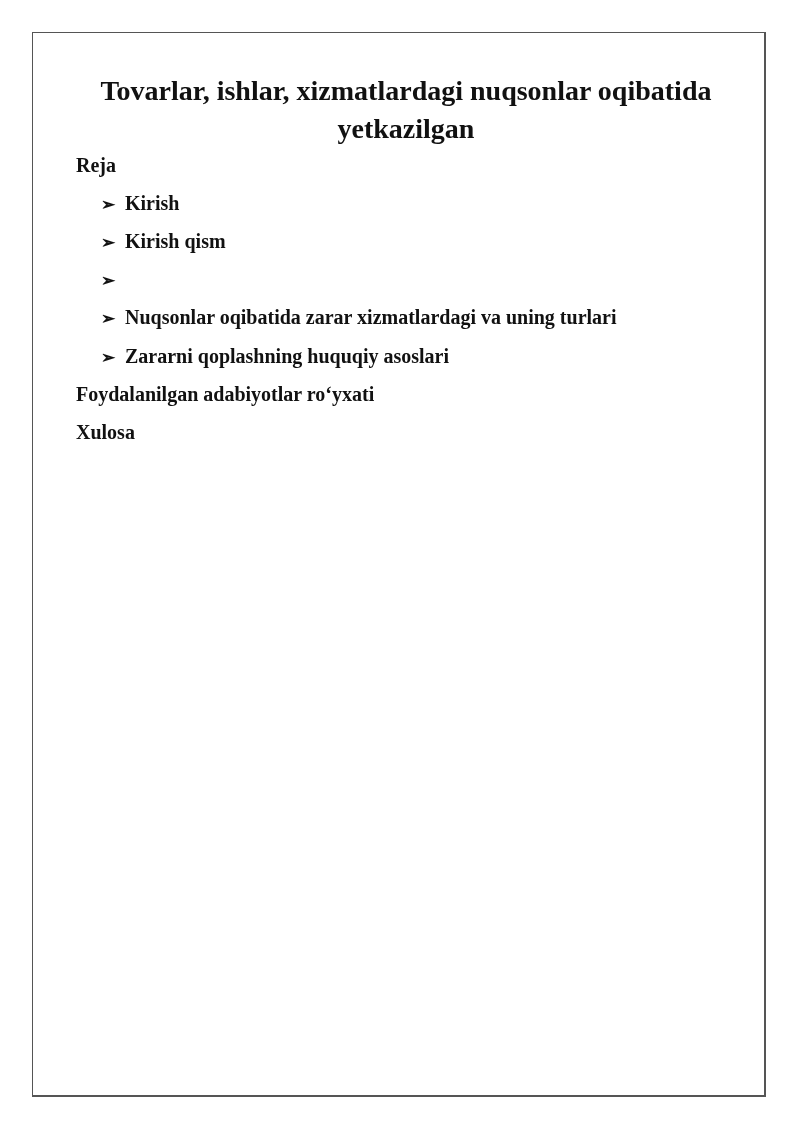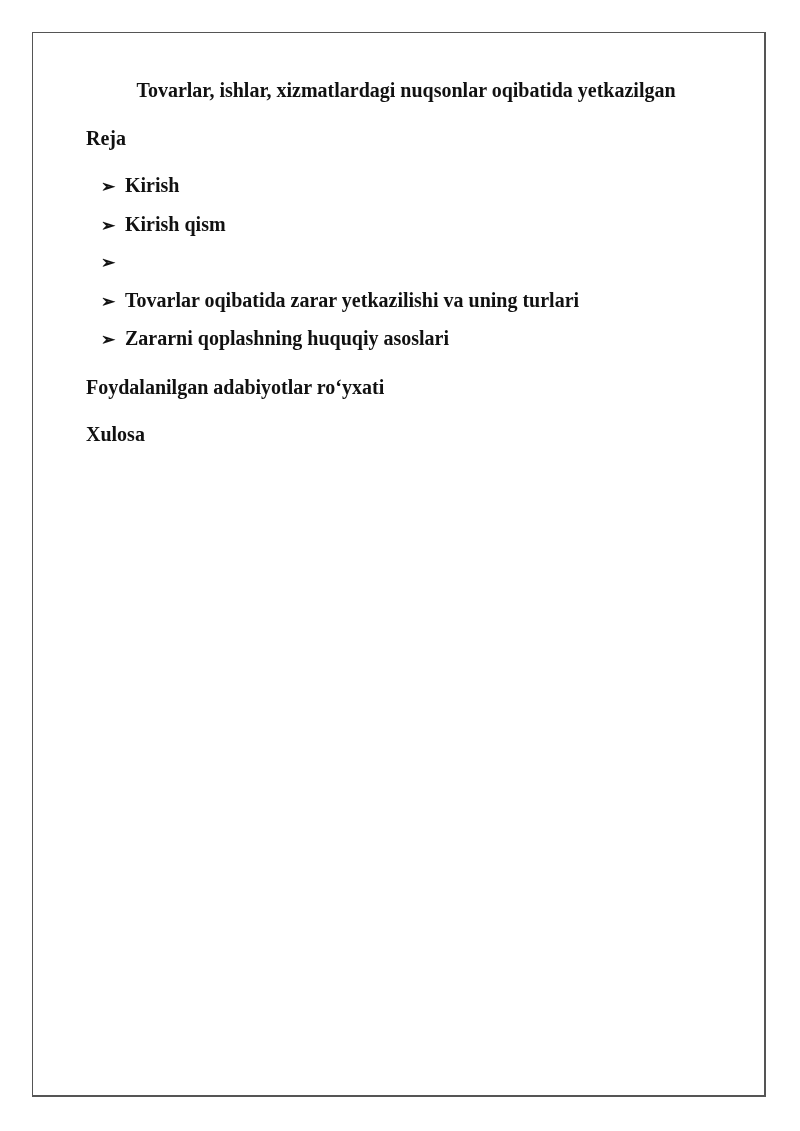--- a/index.html
+++ b/index.html
@@ -7,23 +7,23 @@
   .page-frame {
     position: absolute; left: 32px; top: 32px; width: 734px; height: 1065px;
     border: 1px solid #555555; box-sizing: border-box;
     border-right-width: 2px; border-bottom-width: 2px;
   }
   .doc {
     position: absolute; left: 76px; top: 72px; width: 660px;
     font-family: "Liberation Serif", serif; font-weight: bold; font-size: 20px;
     color: #111111; line-height: 37.5px;
   }
-  .title { text-align: center; margin: 0; font-size: 20px; font-weight: bold; }
+  .title { text-align: center; margin: 0; font-size: 28px; font-weight: bold; }
   .title .line { display: block; }
-  .heading { margin: 10px; }
+  .heading { margin: 0; }
   ul.plan { list-style: none; margin: 0; padding: 0 0 0 25px; }
   ul.plan li { margin: 0; display: flex; align-items: baseline; }
   .bullet { display: inline-block; width: 24px; font-size: 17px; }
 </style>
 </head>
 <body>
 
 <div class="page-frame"></div>
 
 <div class="doc">
@@ -38,21 +38,21 @@
     </li>
     <li>
       <span class="bullet">➢</span>
       <span>Kirish qism</span>
     </li>
     <li>
       <span class="bullet">➢</span>
     </li>
     <li>
       <span class="bullet">➢</span>
-      <span>Tovarlar oqibatida zarar yetkazilishi va uning turlari</span>
+      <span>Nuqsonlar oqibatida zarar xizmatlardagi va uning turlari</span>
     </li>
     <li>
       <span class="bullet">➢</span>
       <span>Zararni qoplashning huquqiy asoslari</span>
     </li>
   </ul>
   <div class="heading">Foydalanilgan adabiyotlar ro‘yxati</div>
   <div class="heading">Xulosa</div>
 </div>
 

